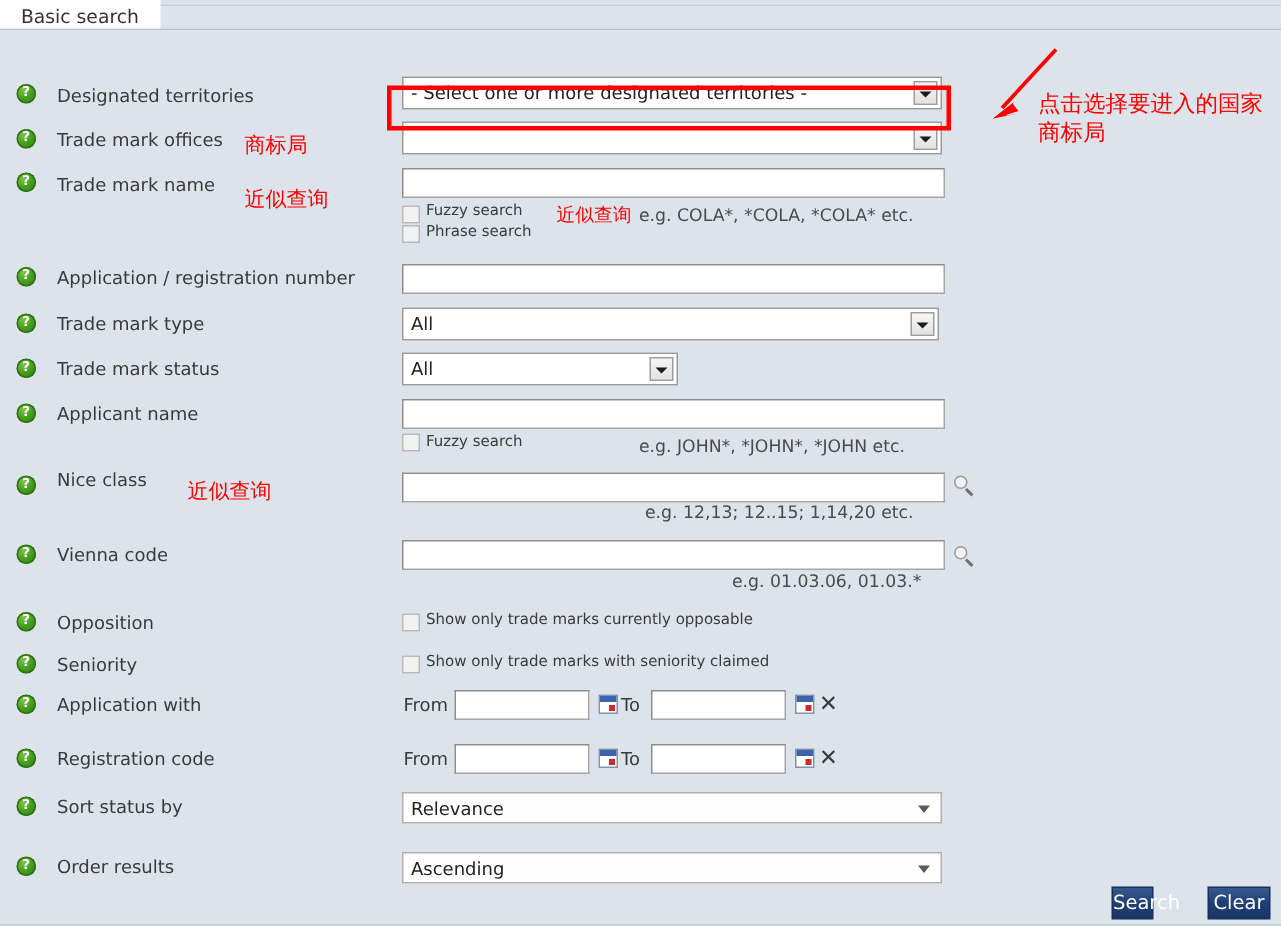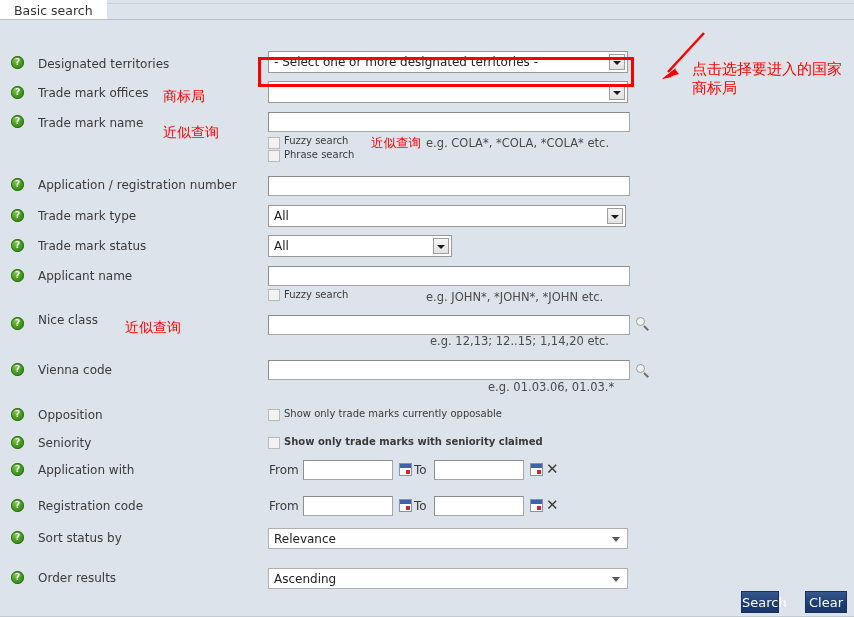--- a/index.html
+++ b/index.html
@@ -348,21 +348,21 @@
   <div class="hint" style="left:488px; top:360px;">e.g. 01.03.06, 01.03.*</div>
 
   <div class="helpicon" style="top:388px;">?</div>
   <div class="lbl" style="top:388px;">Opposition</div>
   <div class="cb" style="left:268px; top:389px;"></div>
   <div class="cbl" style="left:284px; top:388px;">Show only trade marks currently opposable</div>
 
   <div class="helpicon" style="top:416px;">?</div>
   <div class="lbl" style="top:416px;">Seniority</div>
   <div class="cb" style="left:268px; top:417px;"></div>
-  <div class="cbl" style="left:284px; top:416px;font-weight:bold;">Show only trade marks with seniority claimed</div>
+  <div class="cbl" style="left:284px; top:416px;">Show only trade marks with seniority claimed</div>
 
   <div class="helpicon" style="top:443px;">?</div>
   <div class="lbl" style="top:443px;">Application with</div>
   <div class="small-lbl" style="left:269px; top:443px;">From</div>
   <input class="field textin" style="left: 303px; top: 440px; width: 90px;" value="">
   <div class="cal" style="left:399px; top:443px;"></div>
   <div class="small-lbl" style="left:414px; top:443px;">To</div>
   <input class="field textin" style="left: 434px; top: 440px; width: 90px;" value="">
   <div class="cal" style="left:530px; top:443px;"></div>
   <div class="xmark" style="left:546px; top:442px;">✕</div>
@@ -396,16 +396,16 @@
 
 <svg id="arrow" style="left:652px; top:28px;" width="58" height="56" viewBox="0 0 58 56">
   <line x1="52" y1="5" x2="16" y2="44" stroke="#ff0000" stroke-width="2.5"></line>
   <polygon points="10,51 24,40 19,49 25,48" fill="#ff0000"></polygon>
   <polygon points="10,51 23,41 27,46" fill="#ff0000"></polygon>
 </svg>
 
 <div class="cn" style="left:692px; top:60px; font-size:15px;">点击选择要进入的国家</div>
 <div class="cn" style="left:692px; top:79px; font-size:15px;">商标局</div>
 
-<div class="btn-blue" style="left:741px; top:591px; width:38px;">Search</div>
+<div class="btn-blue" style="left:741px; top:591px; width:28px;">Search</div>
 <div class="btn-blue" style="left:805px; top:591px; width:42px;">Clear</div>
 
 <div id="footer-rule"></div>
 
 </body></html>

